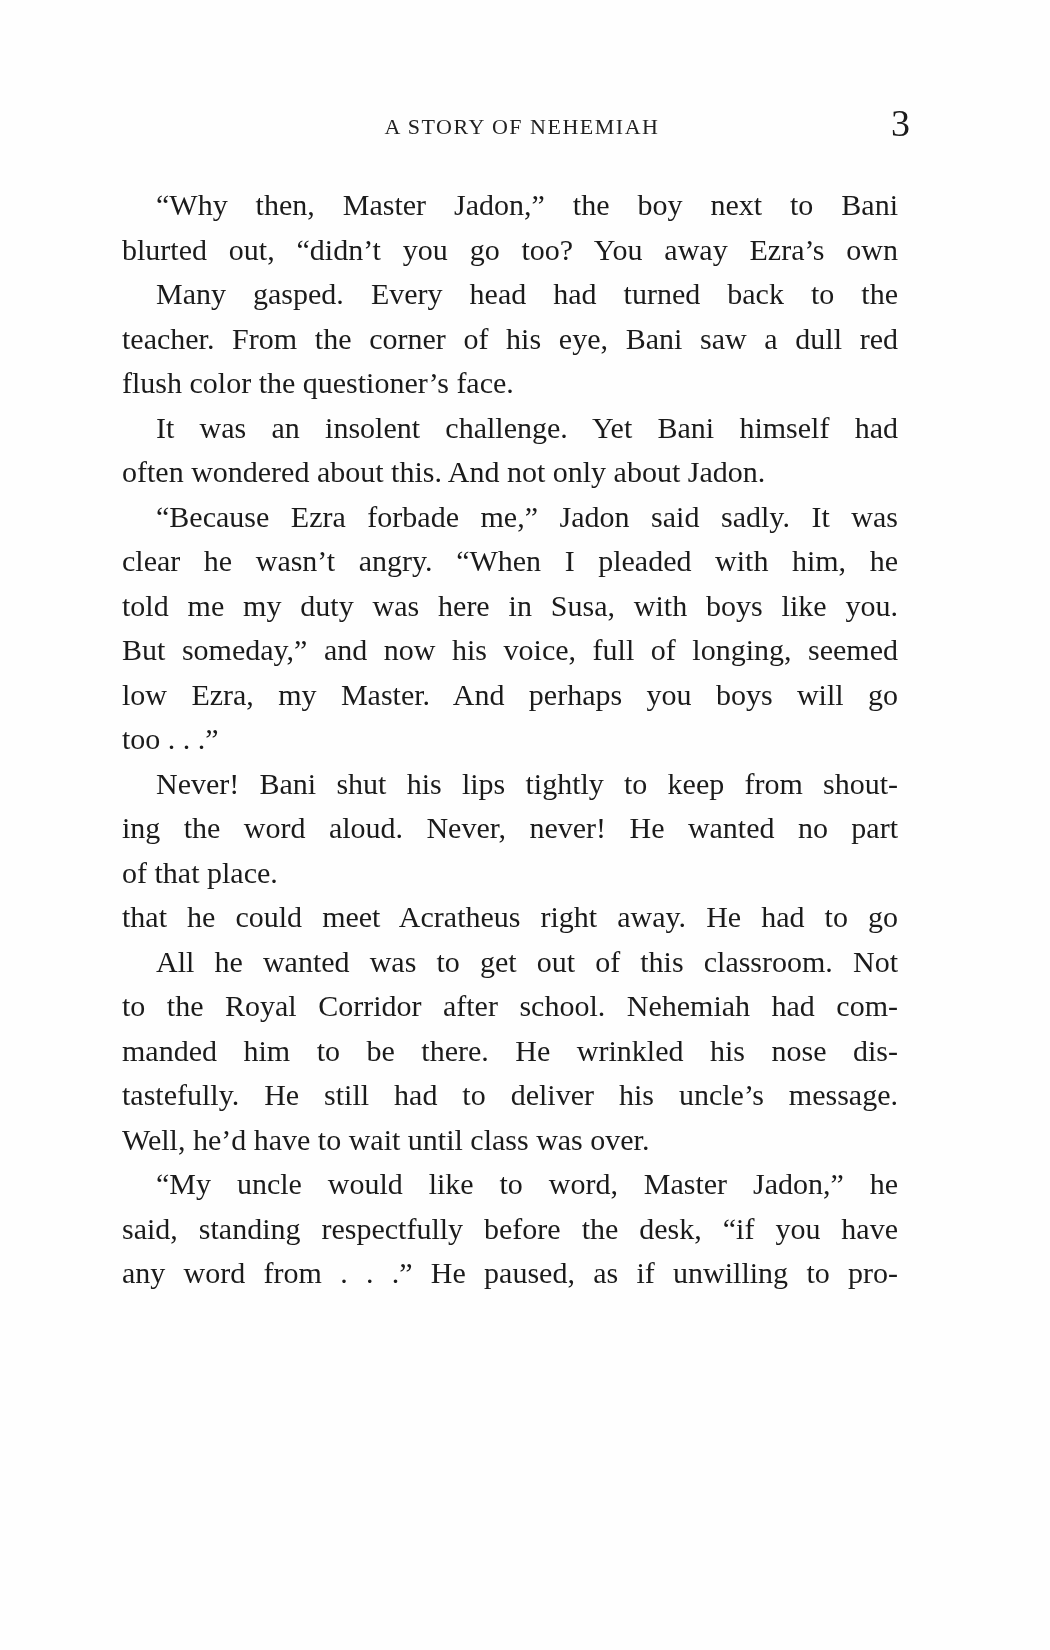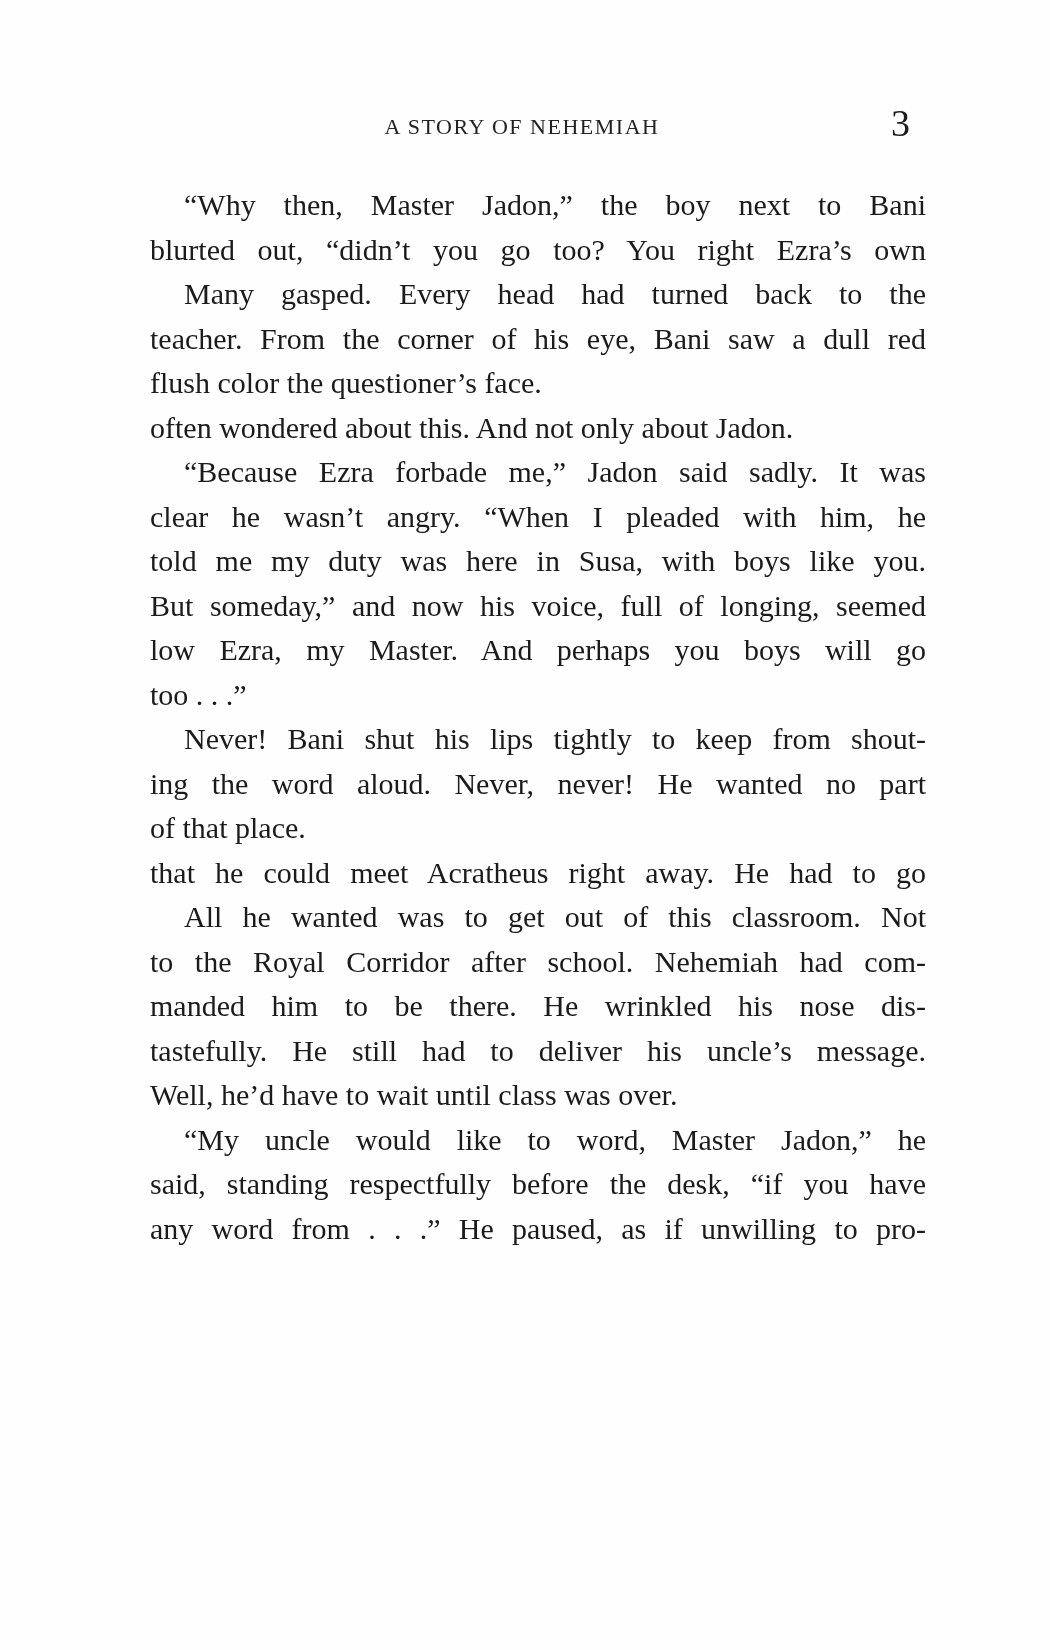--- a/index.html
+++ b/index.html
@@ -37,21 +37,21 @@
     position: absolute;
     top: 101px;
     right: 0;
     font-size: 38px;
     line-height: 44px;
     color: #1b1b1b;
   }
   .page-body {
     position: absolute;
     top: 183px;
-    left: 150px;
+    left: 122px;
     width: 776px;
     font-size: 30px;
     line-height: 44.5px;
   }
   .paragraph {
     margin: 0;
   }
   .text-line {
     text-align: justify;
     text-align-last: justify;
@@ -68,28 +68,29 @@
 <body>
 
 <div class="book-page">
   <div class="page-header">
     <div class="running-title">A STORY OF NEHEMIAH</div>
     <div class="page-number">3</div>
   </div>
   <div class="page-body" id="page-body-text">
       <div class="paragraph">
         <div class="text-line first-line">“Why then, Master Jadon,” the boy next to Bani</div>
-        <div class="text-line">blurted out, “didn’t you go too? You right Ezra’s own</div>
+        <div class="text-line">blurted out, “didn’t you go too? You away Ezra’s own</div>
       </div>
       <div class="paragraph">
         <div class="text-line first-line">Many gasped. Every head had turned back to the</div>
         <div class="text-line">teacher. From the corner of his eye, Bani saw a dull red</div>
         <div class="text-line para-end">flush color the questioner’s face.</div>
       </div>
       <div class="paragraph">
+        <div class="text-line first-line">It was an insolent challenge. Yet Bani himself had</div>
         <div class="text-line para-end">often wondered about this. And not only about Jadon.</div>
       </div>
       <div class="paragraph">
         <div class="text-line first-line">“Because Ezra forbade me,” Jadon said sadly. It was</div>
         <div class="text-line">clear he wasn’t angry. “When I pleaded with him, he</div>
         <div class="text-line">told me my duty was here in Susa, with boys like you.</div>
         <div class="text-line">But someday,” and now his voice, full of longing, seemed</div>
         <div class="text-line">low Ezra, my Master. And perhaps you boys will go</div>
         <div class="text-line para-end">too . . .”</div>
       </div>

